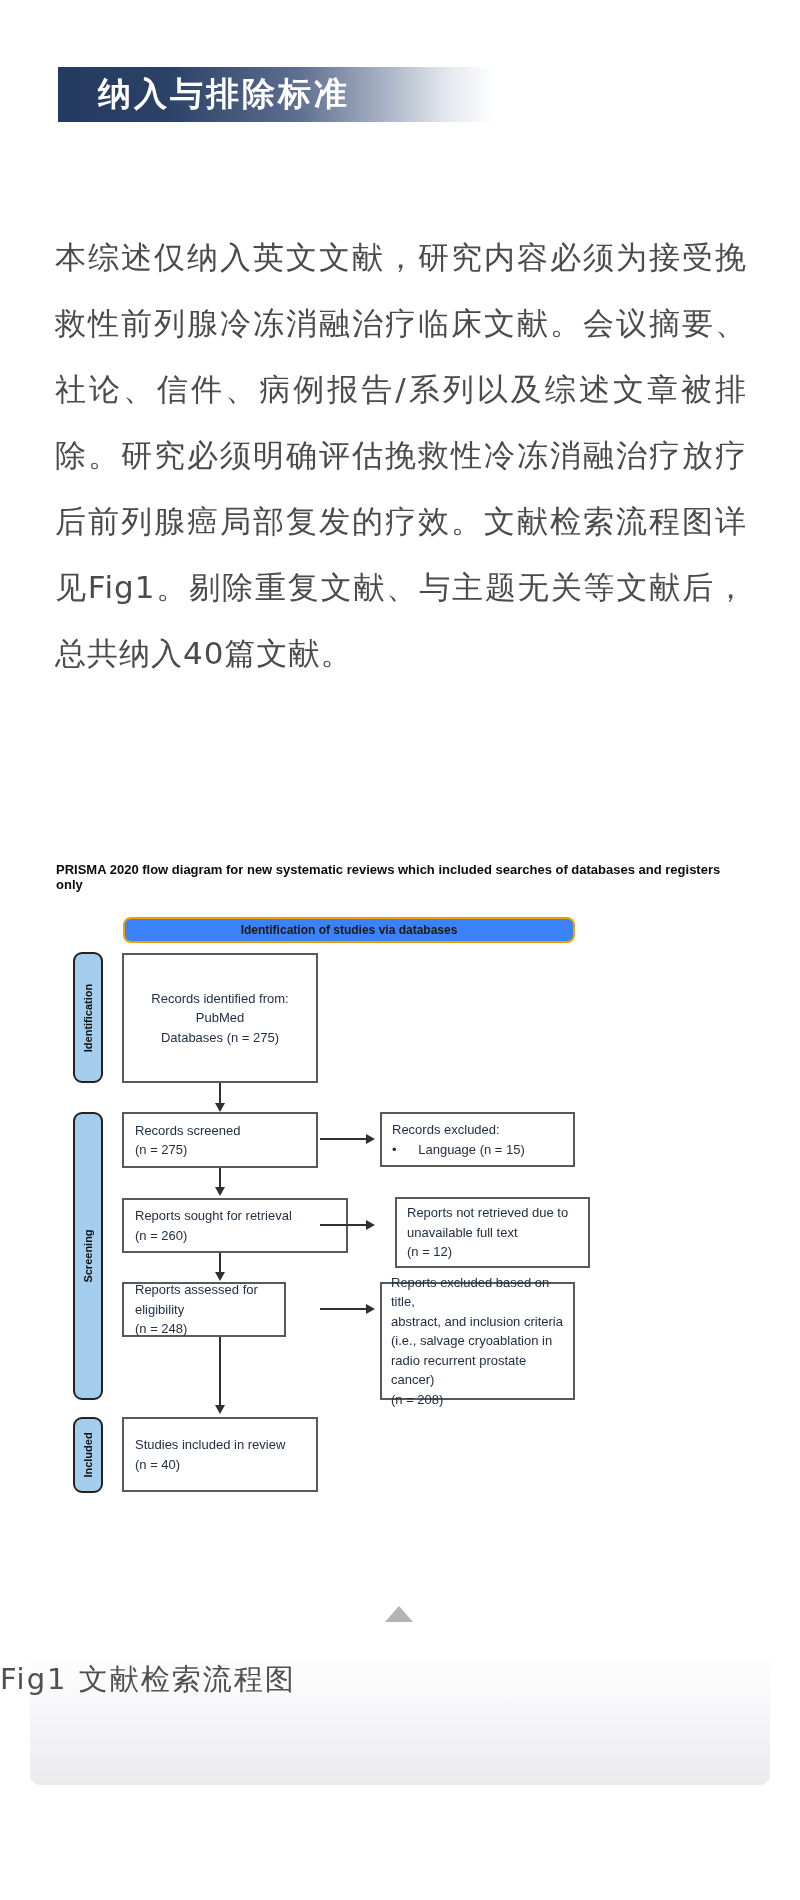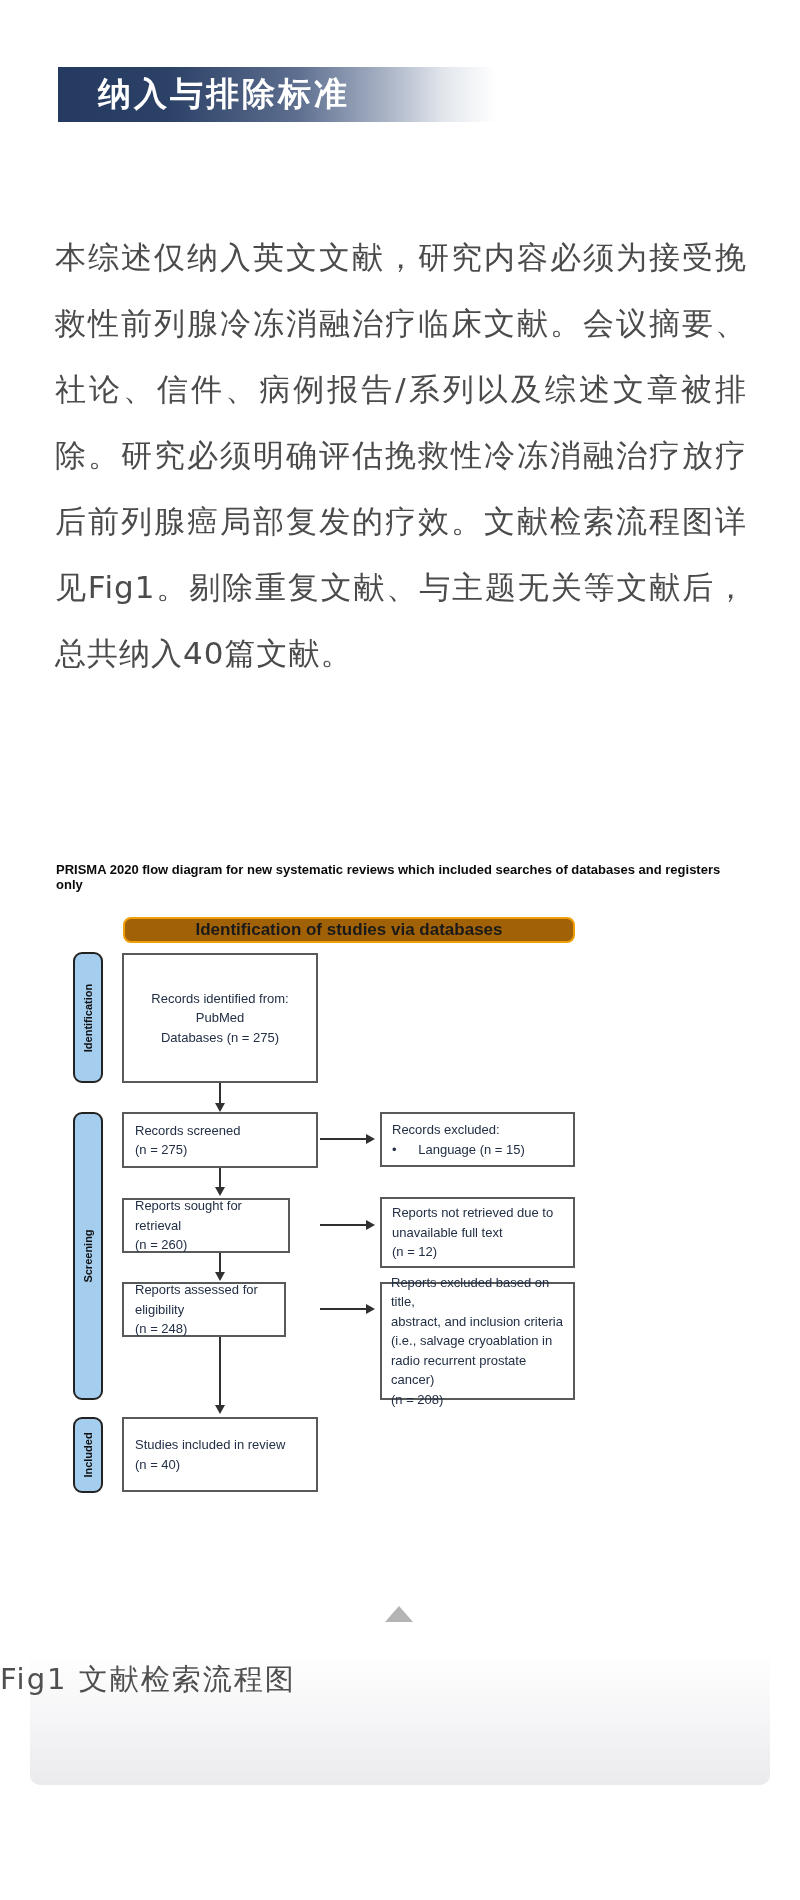--- a/index.html
+++ b/index.html
@@ -14,38 +14,38 @@
         background:linear-gradient(90deg,#243a60 0%,#2b4166 25%,#5e6f90 55%,#aab4c6 75%,#e2e6ec 88%,#ffffff 100%);
         display:flex;align-items:center;font-family:Liberation Mono, monospace;}
   .section-title{color:#ffffff;font-size:33px;font-weight:bold;letter-spacing:3px;padding-left:40px;}
   
   .article-text{position:absolute;left:55px;top:224px;width:692px;margin:0;
         font-size:31px;line-height:66px;letter-spacing:1px;color:#4b4b4b;text-align:justify;}
   
   .figure, .figure *{font-family:"Liberation Sans",sans-serif;}
   .fig-title{position:absolute;left:56px;top:862px;width:692px;font-size:13px;font-weight:bold;color:#0a0a0a;}
   .db-banner{position:absolute;left:123px;top:917px;width:452px;height:26px;box-sizing:border-box;
-        background:#a16207;border:2px solid #ef9e06;border-radius:8px;
+        background:#3b82f6;border:2px solid #ef9e06;border-radius:8px;
         display:flex;align-items:center;justify-content:center;
-        font-size:17px;font-weight:bold;color:#1a1a1a;}
+        font-size:12px;font-weight:bold;color:#1a1a1a;}
   .stage{position:absolute;left:73px;width:30px;box-sizing:border-box;background:#A5CDEE;
         border:2px solid #222222;border-radius:9px;display:flex;align-items:center;justify-content:center;}
   .stage-label{transform:rotate(-90deg);white-space:nowrap;font-size:11px;font-weight:bold;color:#101010;}
   .stage-identification{top:952px;height:131px;}
   .stage-screening{top:1112px;height:288px;}
   .stage-included{top:1417px;height:76px;}
   .fbox{position:absolute;box-sizing:border-box;background:#ffffff;border:2px solid #58595b;
         font-size:13px;line-height:1.5;color:#222f45;white-space:pre-wrap;
         display:flex;align-items:center;}
   .fbox .inner{width:100%;}
   .box-identified{left:122px;top:953px;width:196px;height:130px;text-align:center;padding:0 8px;}
   .box-screened{left:122px;top:1112px;width:196px;height:56px;padding:0 11px;}
   .box-excluded-lang{left:380px;top:1112px;width:195px;height:55px;padding:0 10px;}
-  .box-sought{left:122px;top:1198px;width:168px;height:55px;padding:0 11px;}
-  .box-not-retrieved{left:380px;top:1197px;width:195px;height:71px;padding:0 10px;}
+  .box-sought{left:122px;top:1198px;width:226px;height:55px;padding:0 11px;}
+  .box-not-retrieved{left:395px;top:1197px;width:195px;height:71px;padding:0 10px;}
   .box-assessed{left:122px;top:1282px;width:164px;height:55px;padding:0 11px;align-items:center;}
   .box-excluded-criteria{left:380px;top:1282px;width:195px;height:118px;padding:0 9px;}
   .box-included{left:122px;top:1417px;width:196px;height:75px;padding:0 11px;}
   
   .arrow-v{position:absolute;width:2px;background:#303030;}
   .head-down{position:absolute;width:0;height:0;border-left:5px solid transparent;
         border-right:5px solid transparent;border-top:9px solid #303030;}
   .arrow-h{position:absolute;height:2px;background:#303030;}
   .head-right{position:absolute;width:0;height:0;border-top:5px solid transparent;
         border-bottom:5px solid transparent;border-left:9px solid #303030;}

